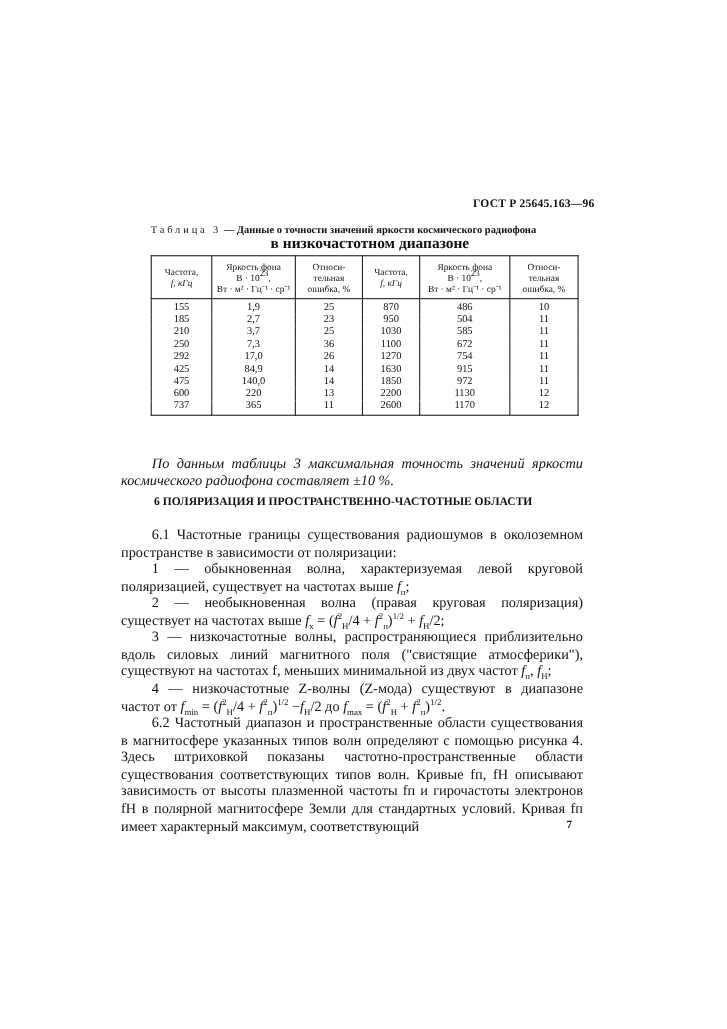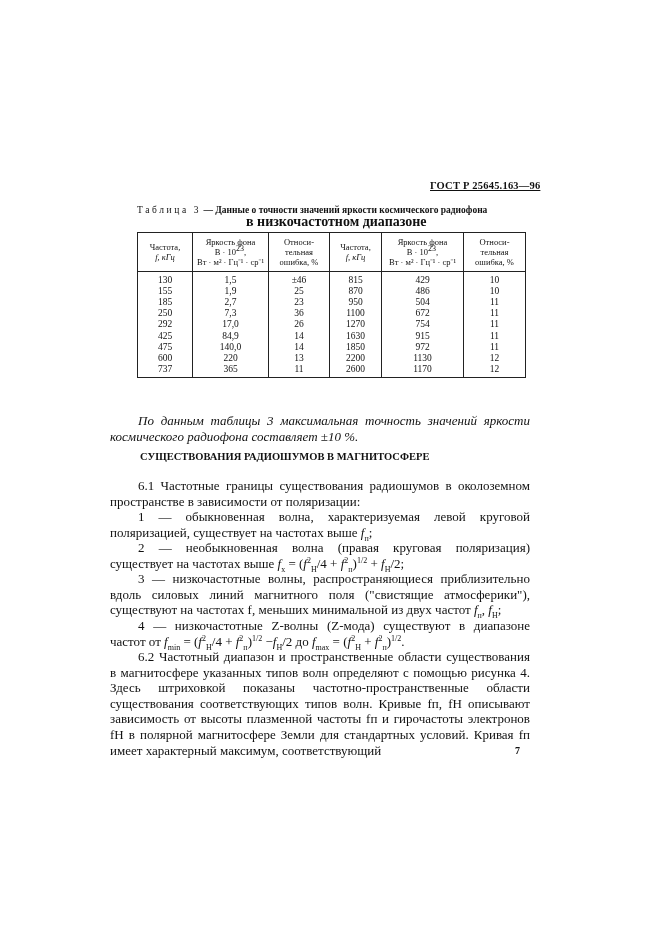--- a/index.html
+++ b/index.html
@@ -1,18 +1,18 @@
 <!DOCTYPE html>
 <html><head>
 <meta charset="utf-8">
 <style>
   html, body { margin:0; padding:0; background:#ffffff; }
   body { width:661px; height:935px; position:relative; overflow:hidden; color:#111; font-family:"Liberation Serif", serif; }
   .abs { position:absolute; }
-  .doc-code { left:430px; top:180px; font-size:10.5px; font-weight:bold; letter-spacing:0.2px;text-decoration:underline; }
+  .doc-code { left:430px; top:180px; font-size:10.5px; font-weight:bold; letter-spacing:0.2px; }
   .caption { left:137px; top:205px; font-size:9.5px; line-height:11px; width:400px; }
   .caption .lbl { letter-spacing:2.6px; }
   .caption b { font-weight:bold; }
   .caption .line2 { padding-left:109px; font-weight:bold; font-size:14px; }
   table.t { position:absolute; left:137px; top:232px; border-collapse:collapse; font-size:9.5px; }
   table.t th { border:1px solid #222; border-top:1px solid #222; font-weight:normal; font-size:8.5px; line-height:10px; height:38px; text-align:center; vertical-align:middle; padding:0 2px; }
   table.t td { border-left:1px solid #222; border-right:1px solid #222; text-align:center; height:11.1px; line-height:11px; padding:0; }
   table.t tbody tr:first-child td { padding-top:3px; }
   table.t tbody tr:last-child td { border-bottom:1px solid #222; padding-bottom:2px; }
   .para { left:110px; width:420px; font-size:13px; line-height:15.6px; text-align:justify; }
@@ -46,41 +46,41 @@
       <th><span>Частота,</span><br><i>f, кГц</i></th>
       <th><span>Яркость фона</span><br>B · 10<sup>23</sup>,<br><span>Вт · м² · Гц⁻¹ · ср⁻¹</span></th>
       <th><span>Относи-</span><br><span>тельная</span><br><span>ошибка, %</span></th>
       <th><span>Частота,</span><br><i>f, кГц</i></th>
       <th><span>Яркость фона</span><br>B · 10<sup>23</sup>,<br><span>Вт · м² · Гц⁻¹ · ср⁻¹</span></th>
       <th><span>Относи-</span><br><span>тельная</span><br><span>ошибка, %</span></th>
     </tr>
   </thead>
   <tbody id="tbody">
       <tr>
-        <td>130</td>
-        <td>1,5</td>
-        <td>±46</td>
-        <td>815</td>
-        <td>429</td>
-        <td>10</td>
-      </tr>
-      <tr>
         <td>155</td>
         <td>1,9</td>
         <td>25</td>
         <td>870</td>
         <td>486</td>
         <td>10</td>
       </tr>
       <tr>
         <td>185</td>
         <td>2,7</td>
         <td>23</td>
         <td>950</td>
         <td>504</td>
+        <td>11</td>
+      </tr>
+      <tr>
+        <td>210</td>
+        <td>3,7</td>
+        <td>25</td>
+        <td>1030</td>
+        <td>585</td>
         <td>11</td>
       </tr>
       <tr>
         <td>250</td>
         <td>7,3</td>
         <td>36</td>
         <td>1100</td>
         <td>672</td>
         <td>11</td>
       </tr>
@@ -123,21 +123,21 @@
         <td>2600</td>
         <td>1170</td>
         <td>12</td>
       </tr>
     </tbody>
 </table>
 
 <div class="abs para ind" style="top:413px;font-style:italic;">По данным таблицы 3 максимальная точность значений яркости космического радиофона составляет ±10 %.</div>
 
 <div class="abs head" style="top:451px;">
-  <div>СУЩЕСТВОВАНИЯ РАДИОШУМОВ В МАГНИТОСФЕРЕ</div>
+  <div>6 ПОЛЯРИЗАЦИЯ И ПРОСТРАНСТВЕННО-ЧАСТОТНЫЕ ОБЛАСТИ</div>
 </div>
 
 <div class="abs para ind" style="top:478px;">6.1 Частотные границы существования радиошумов в околоземном пространстве в зависимости от поляризации:</div>
 
 <div class="abs para ind" style="top:509px;"><span>1 — обыкновенная волна, характеризуемая левой круговой поляризацией, существует на частотах выше </span><i>f</i><sub>п</sub>;</div>
 
 <div class="abs para ind" style="top:540px;"><span>2 — необыкновенная волна (правая круговая поляризация) существует на частотах выше </span><i>f</i><sub>x</sub> = (<i>f</i><sup>2</sup><sub>H</sub>/4 + <i>f</i><sup>2</sup><sub>п</sub>)<sup>1/2</sup> + <i>f</i><sub>H</sub>/2;</div>
 
 <div class="abs para ind" style="top:571px;"><span>3 — низкочастотные волны, распространяющиеся приблизительно вдоль силовых линий магнитного поля ("свистящие атмосферики"), существуют на частотах f, меньших минимальной из двух частот </span><i>f</i><sub>п</sub>, <i>f</i><sub>H</sub>;</div>
 

